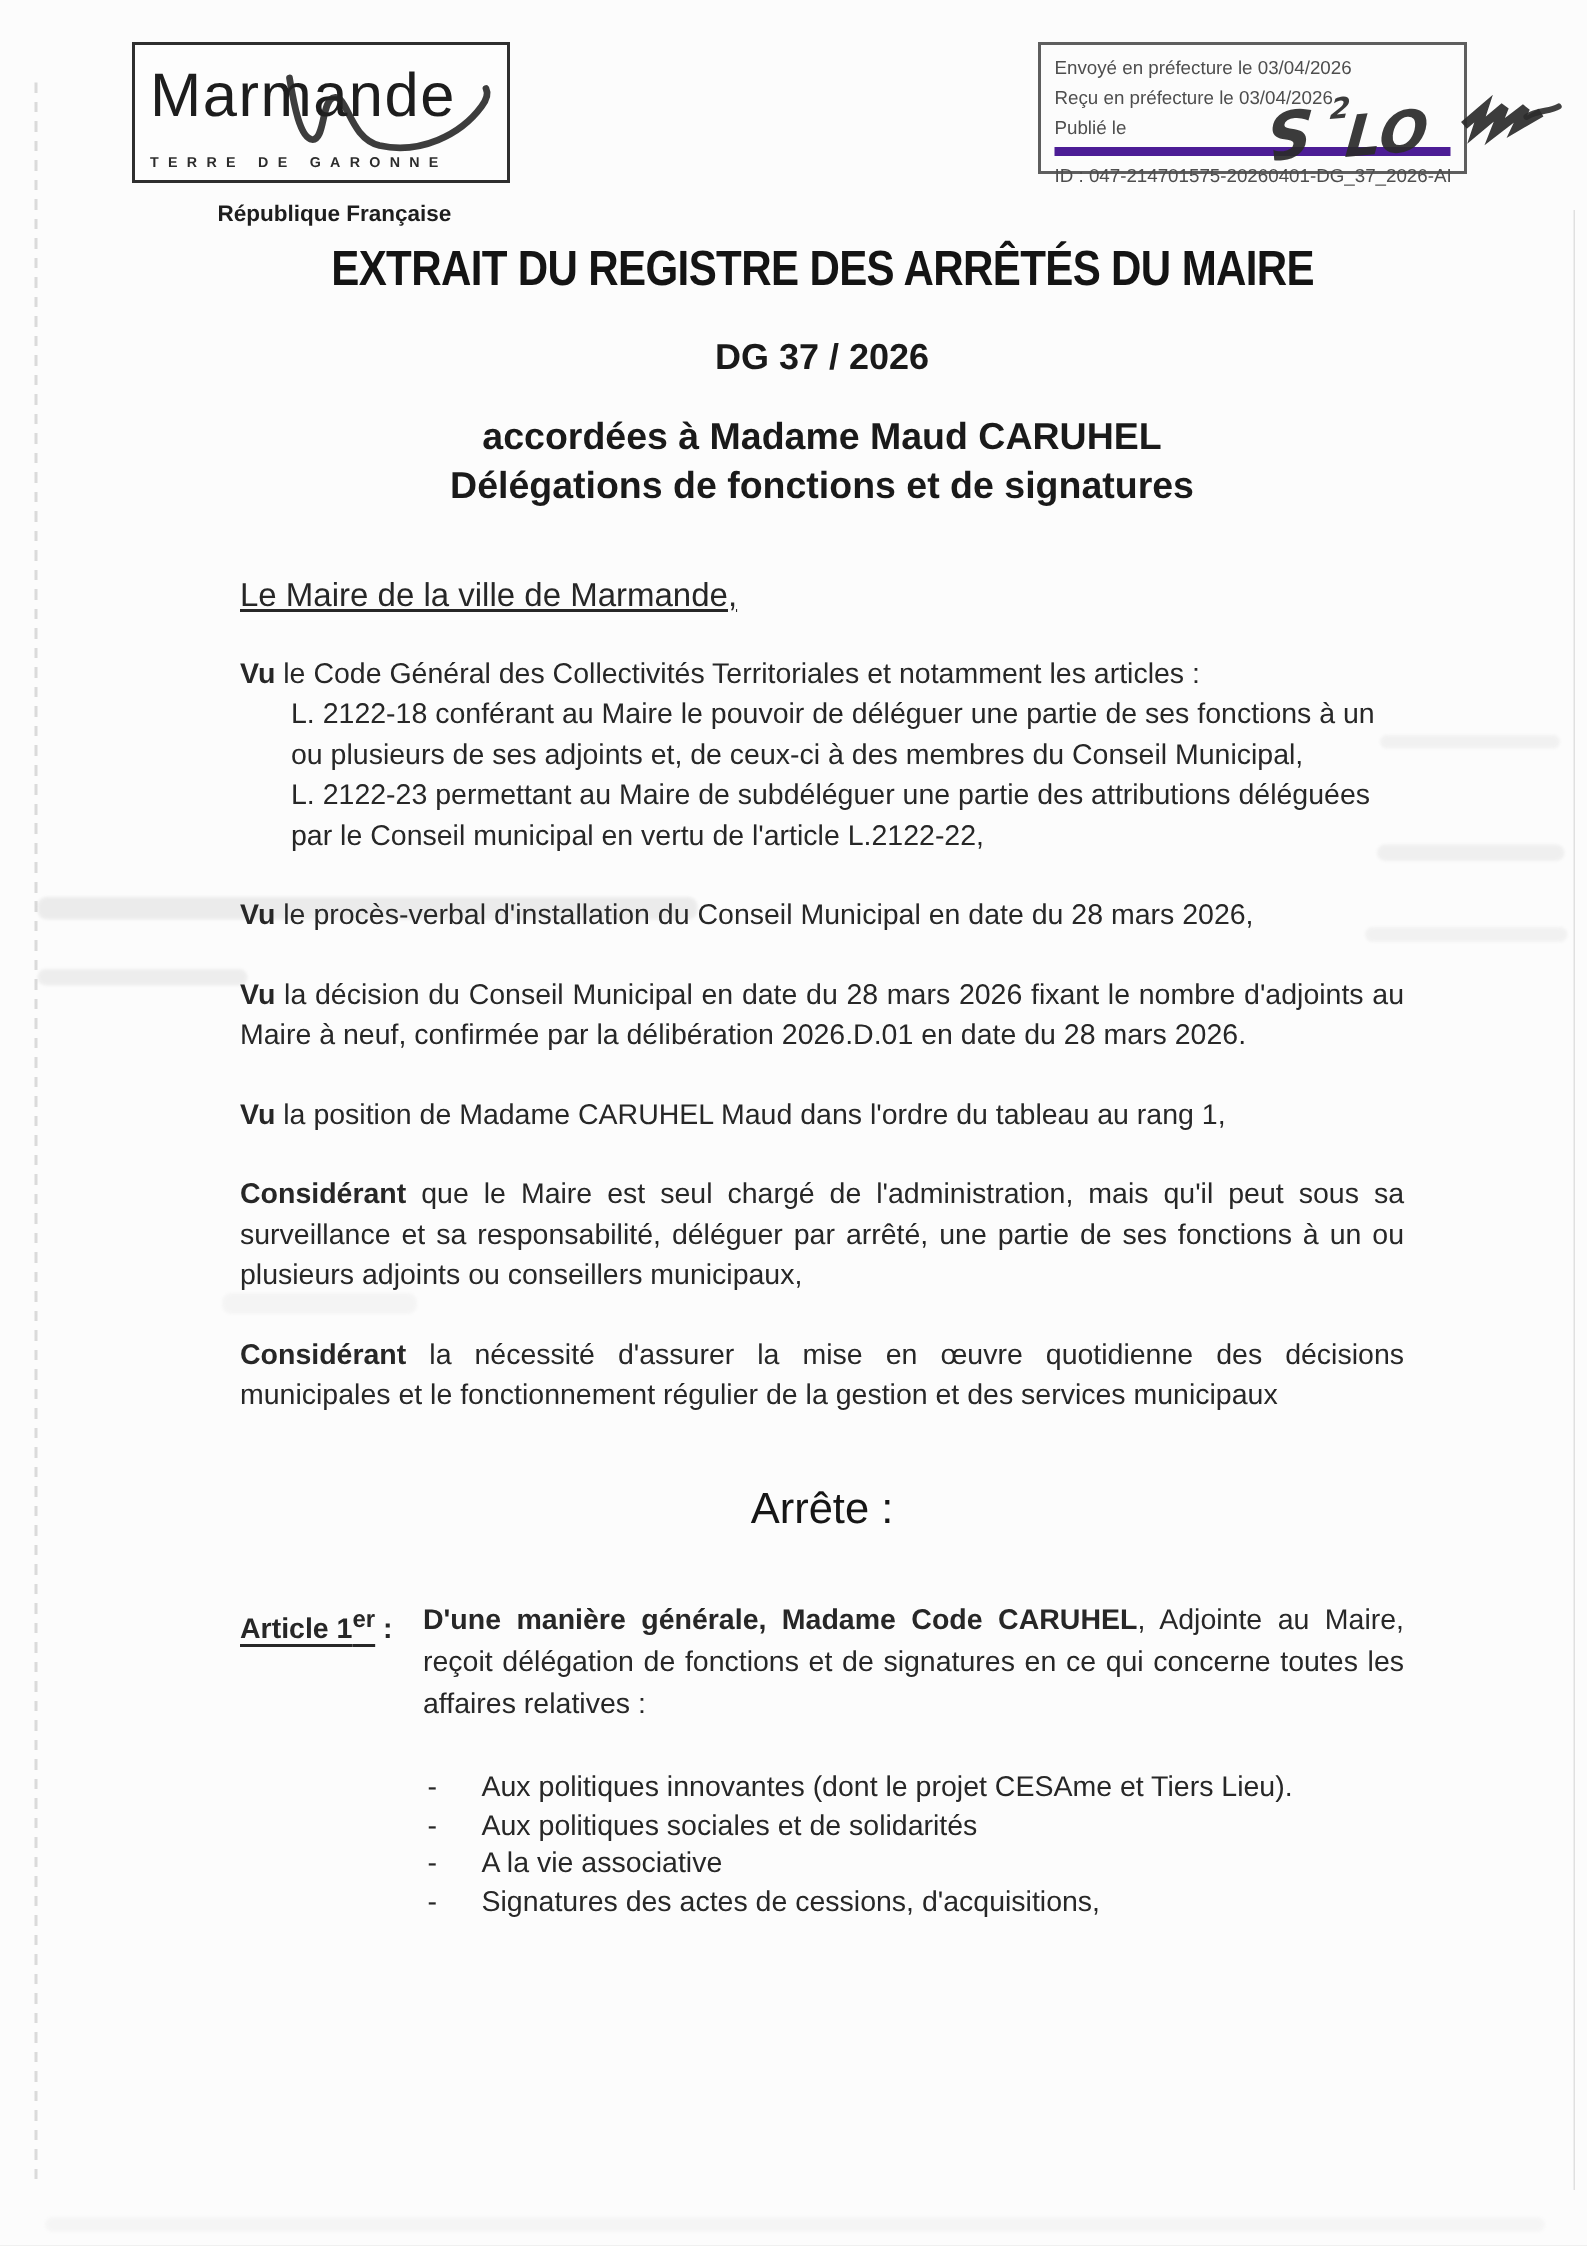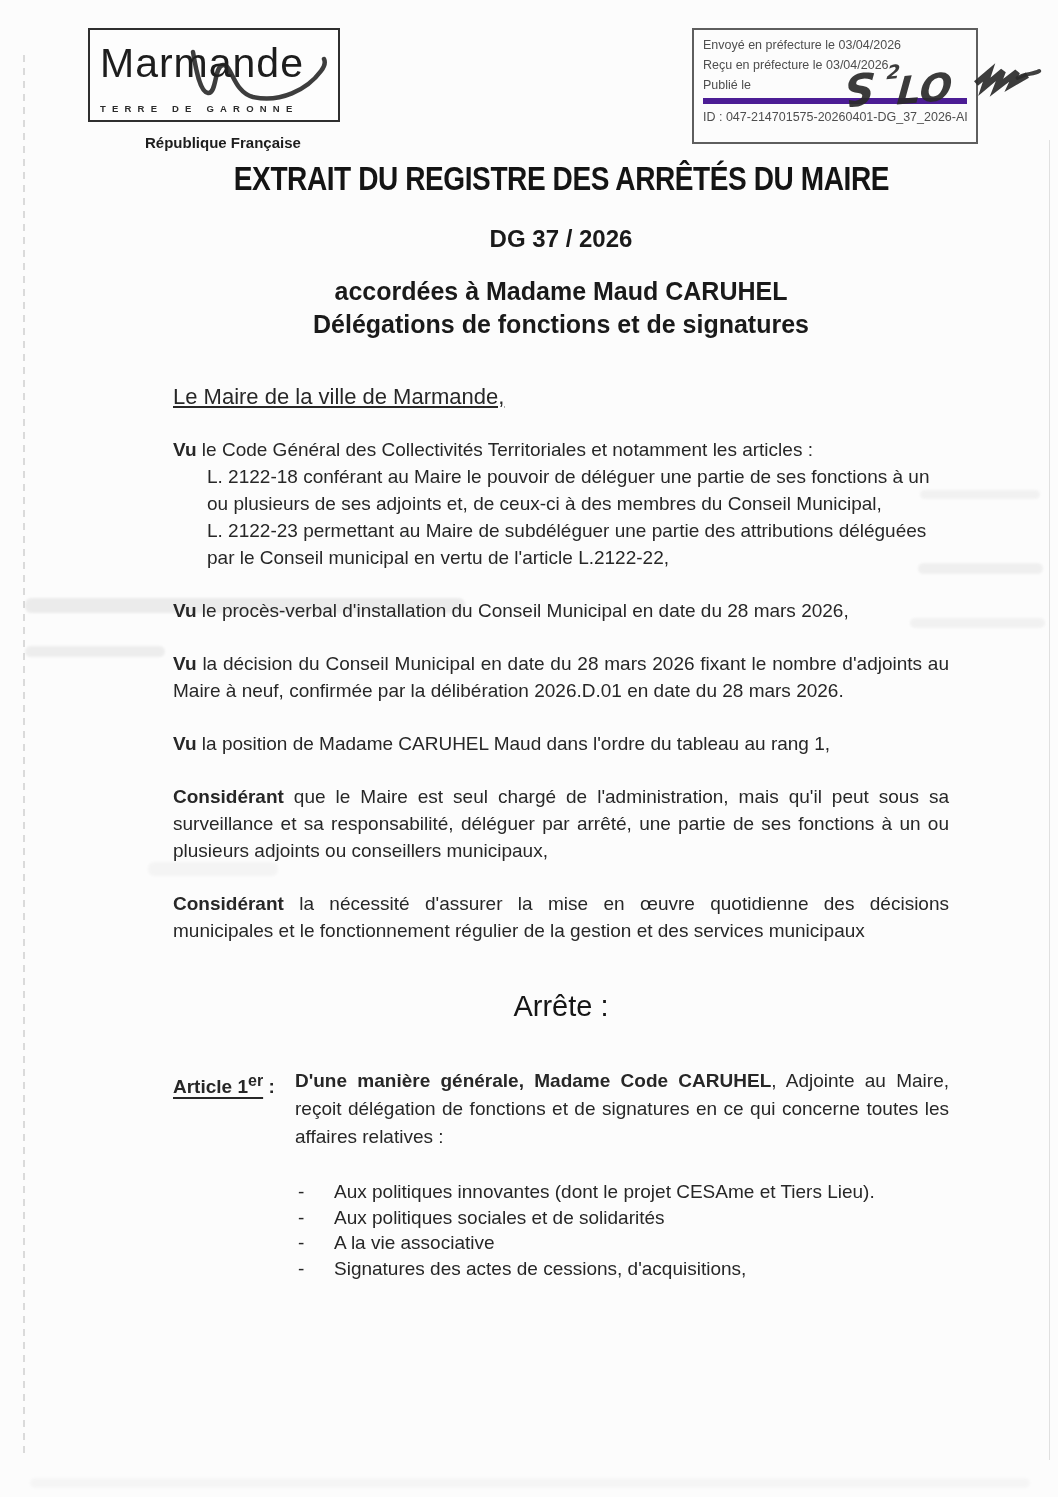--- a/index.html
+++ b/index.html
@@ -47,33 +47,33 @@
     position:absolute;left:10px;bottom:6px;width:228px;
     font-size:9.5px;font-weight:700;letter-spacing:6.2px;color:#2c2c2c;
     white-space:nowrap;
   }
   .republic{
     margin:12px 0 0 57px;font-size:15px;font-weight:700;color:#1e1e1e;
   }
 
   
   .stamp{
-    position:absolute;left:692px;top:28px;width:286px;height:116px;
+    position:absolute;left:692px;top:28px;width:286px;height:88px;
     box-sizing:border-box;border:2px solid #5e5e5e;background:transparent;
     color:#4e4e4e;font-size:12.5px;padding:5px 9px 0 9px;
   }
   .stamp-row{line-height:20px;white-space:nowrap;}
   .stamp-id{
     line-height:20px;margin-top:3px;padding-top:3px;border-top:6px solid #4c1d95;
     white-space:nowrap;
   }
   .handwritten{position:absolute;left:848px;top:46px;transform:rotate(-5deg);}
 
   
-  .doc{position:absolute;left:173px;top:160px;width:776px;}
+  .doc{position:absolute;left:160px;top:160px;width:776px;}
   .doc-title{text-align:center;margin:0;}
   .doc-title .scale{
     display:inline-block;transform:scaleX(.85);transform-origin:center;
     font-size:33px;font-weight:700;letter-spacing:-.5px;color:#141414;white-space:nowrap;
   }
   .doc-ref{text-align:center;font-size:24px;font-weight:700;color:#1a1a1a;margin-top:27px;}
   .doc-subject{text-align:center;font-size:25px;font-weight:700;color:#1a1a1a;line-height:33px;margin-top:22px;}
   .salutation{font-size:22px;margin-top:43px;text-decoration:underline;}
   .para{font-size:19px;line-height:27px;margin-top:26px;}
   .para.just{text-align:justify;}

